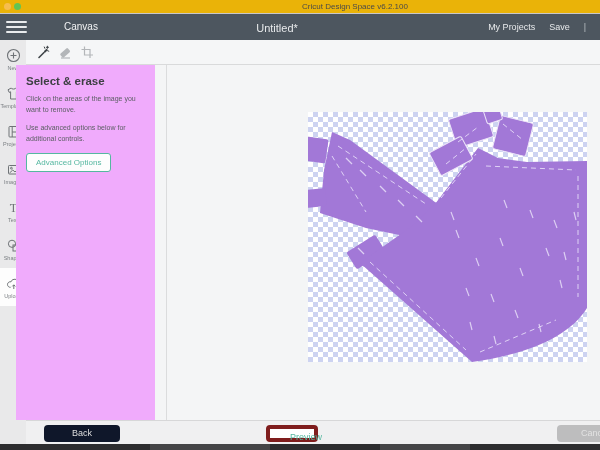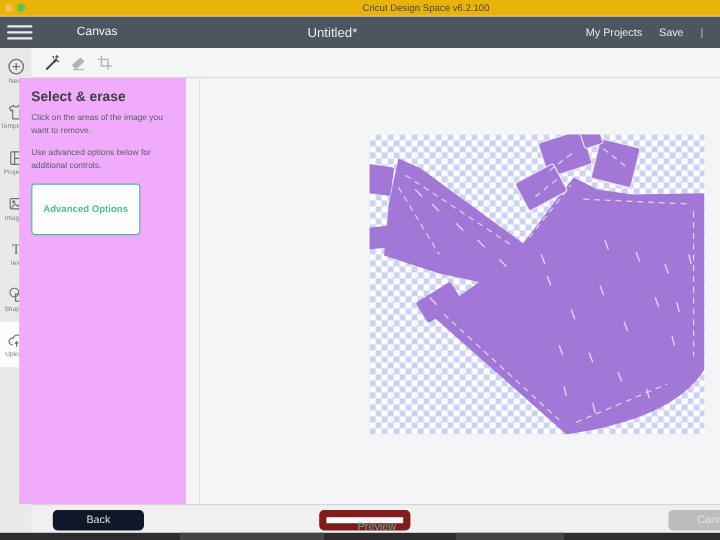--- a/index.html
+++ b/index.html
@@ -31,35 +31,35 @@
   
   .toolstrip{position:absolute;left:26px;top:40px;width:574px;height:24px;background:#f5f6f7;}
   .strip-border{position:absolute;left:26px;top:64px;width:574px;height:1px;background:#d9dadb;}
   .tool{position:absolute;top:5px;width:14px;height:14px;cursor:pointer;}
   .tool.t0{left:10px;} .tool.t1{left:32px;} .tool.t2{left:54px;}
   
   .panel{position:absolute;left:16px;top:65px;width:139px;height:355px;background:#f0abfc;}
   .panel-inner{padding:10px 8px 0 10px;}
   .panel-title{font-size:11.5px;font-weight:bold;color:#3c3f42;margin:0 0 7px 0;}
   .panel-p{font-size:7px;line-height:1.55;color:#5a5e62;margin:0 0 7px 0;width:124px;}
-  .adv-btn{display:inline-block;margin-top:2px;padding:16px 9px;border:1px solid #55b7a0;border-radius:3px;color:#55b7a0;font-size:8px;background:#fdfdfd;cursor:pointer;font-weight:bold;}
+  .adv-btn{display:inline-block;margin-top:2px;padding:4px 9px;border:1px solid #55b7a0;border-radius:3px;color:#55b7a0;font-size:8px;background:#fdfdfd;cursor:pointer;}
   .vdivider{position:absolute;left:166px;top:65px;width:1px;height:355px;background:#dbdcdd;}
   
   .canvas-area{position:absolute;left:167px;top:65px;width:433px;height:355px;background:#f4f5f6;}
   .checker{
     position:absolute;left:141px;top:47px;width:279px;height:250px;
     background:conic-gradient(#cdd3f1 0 25%, #ffffff 0 50%, #cdd3f1 0 75%, #ffffff 0);
     background-size:10px 10px;
   }
   .checker svg{position:absolute;left:0;top:0;}
   
   .footer{position:absolute;left:26px;top:420px;width:574px;height:24px;background:#f0f0f1;border-top:1px solid #d7d7d8;}
   .btn{position:absolute;top:4px;height:17px;border-radius:4px;font-size:9px;line-height:17px;text-align:center;cursor:pointer;box-sizing:border-box;}
   .btn-back{left:18px;width:76px;background:#0f172a;color:#dedede;}
-  .btn-preview{left:240px;width:76px;background:#fff;border:6px solid #7f1d1d;color:#55b7a0;padding-left:20px;}
+  .btn-preview{left:240px;width:52px;background:#fff;border:4px solid #7f1d1d;color:#55b7a0;padding-left:20px;}
   .btn-cancel{left:531px;width:76px;background:#bdbdbe;color:#e2e2e2;}
   .bottomstrip{position:absolute;left:0;top:444px;width:600px;height:6px;background:#2d2d2f;}
   .bottomstrip i{position:absolute;top:0;height:6px;background:#454547;}
 </style>
 </head>
 <body>
 
 <div class="titlebar">
   <span class="tl yellow"></span>
   <span class="tl green"></span>

